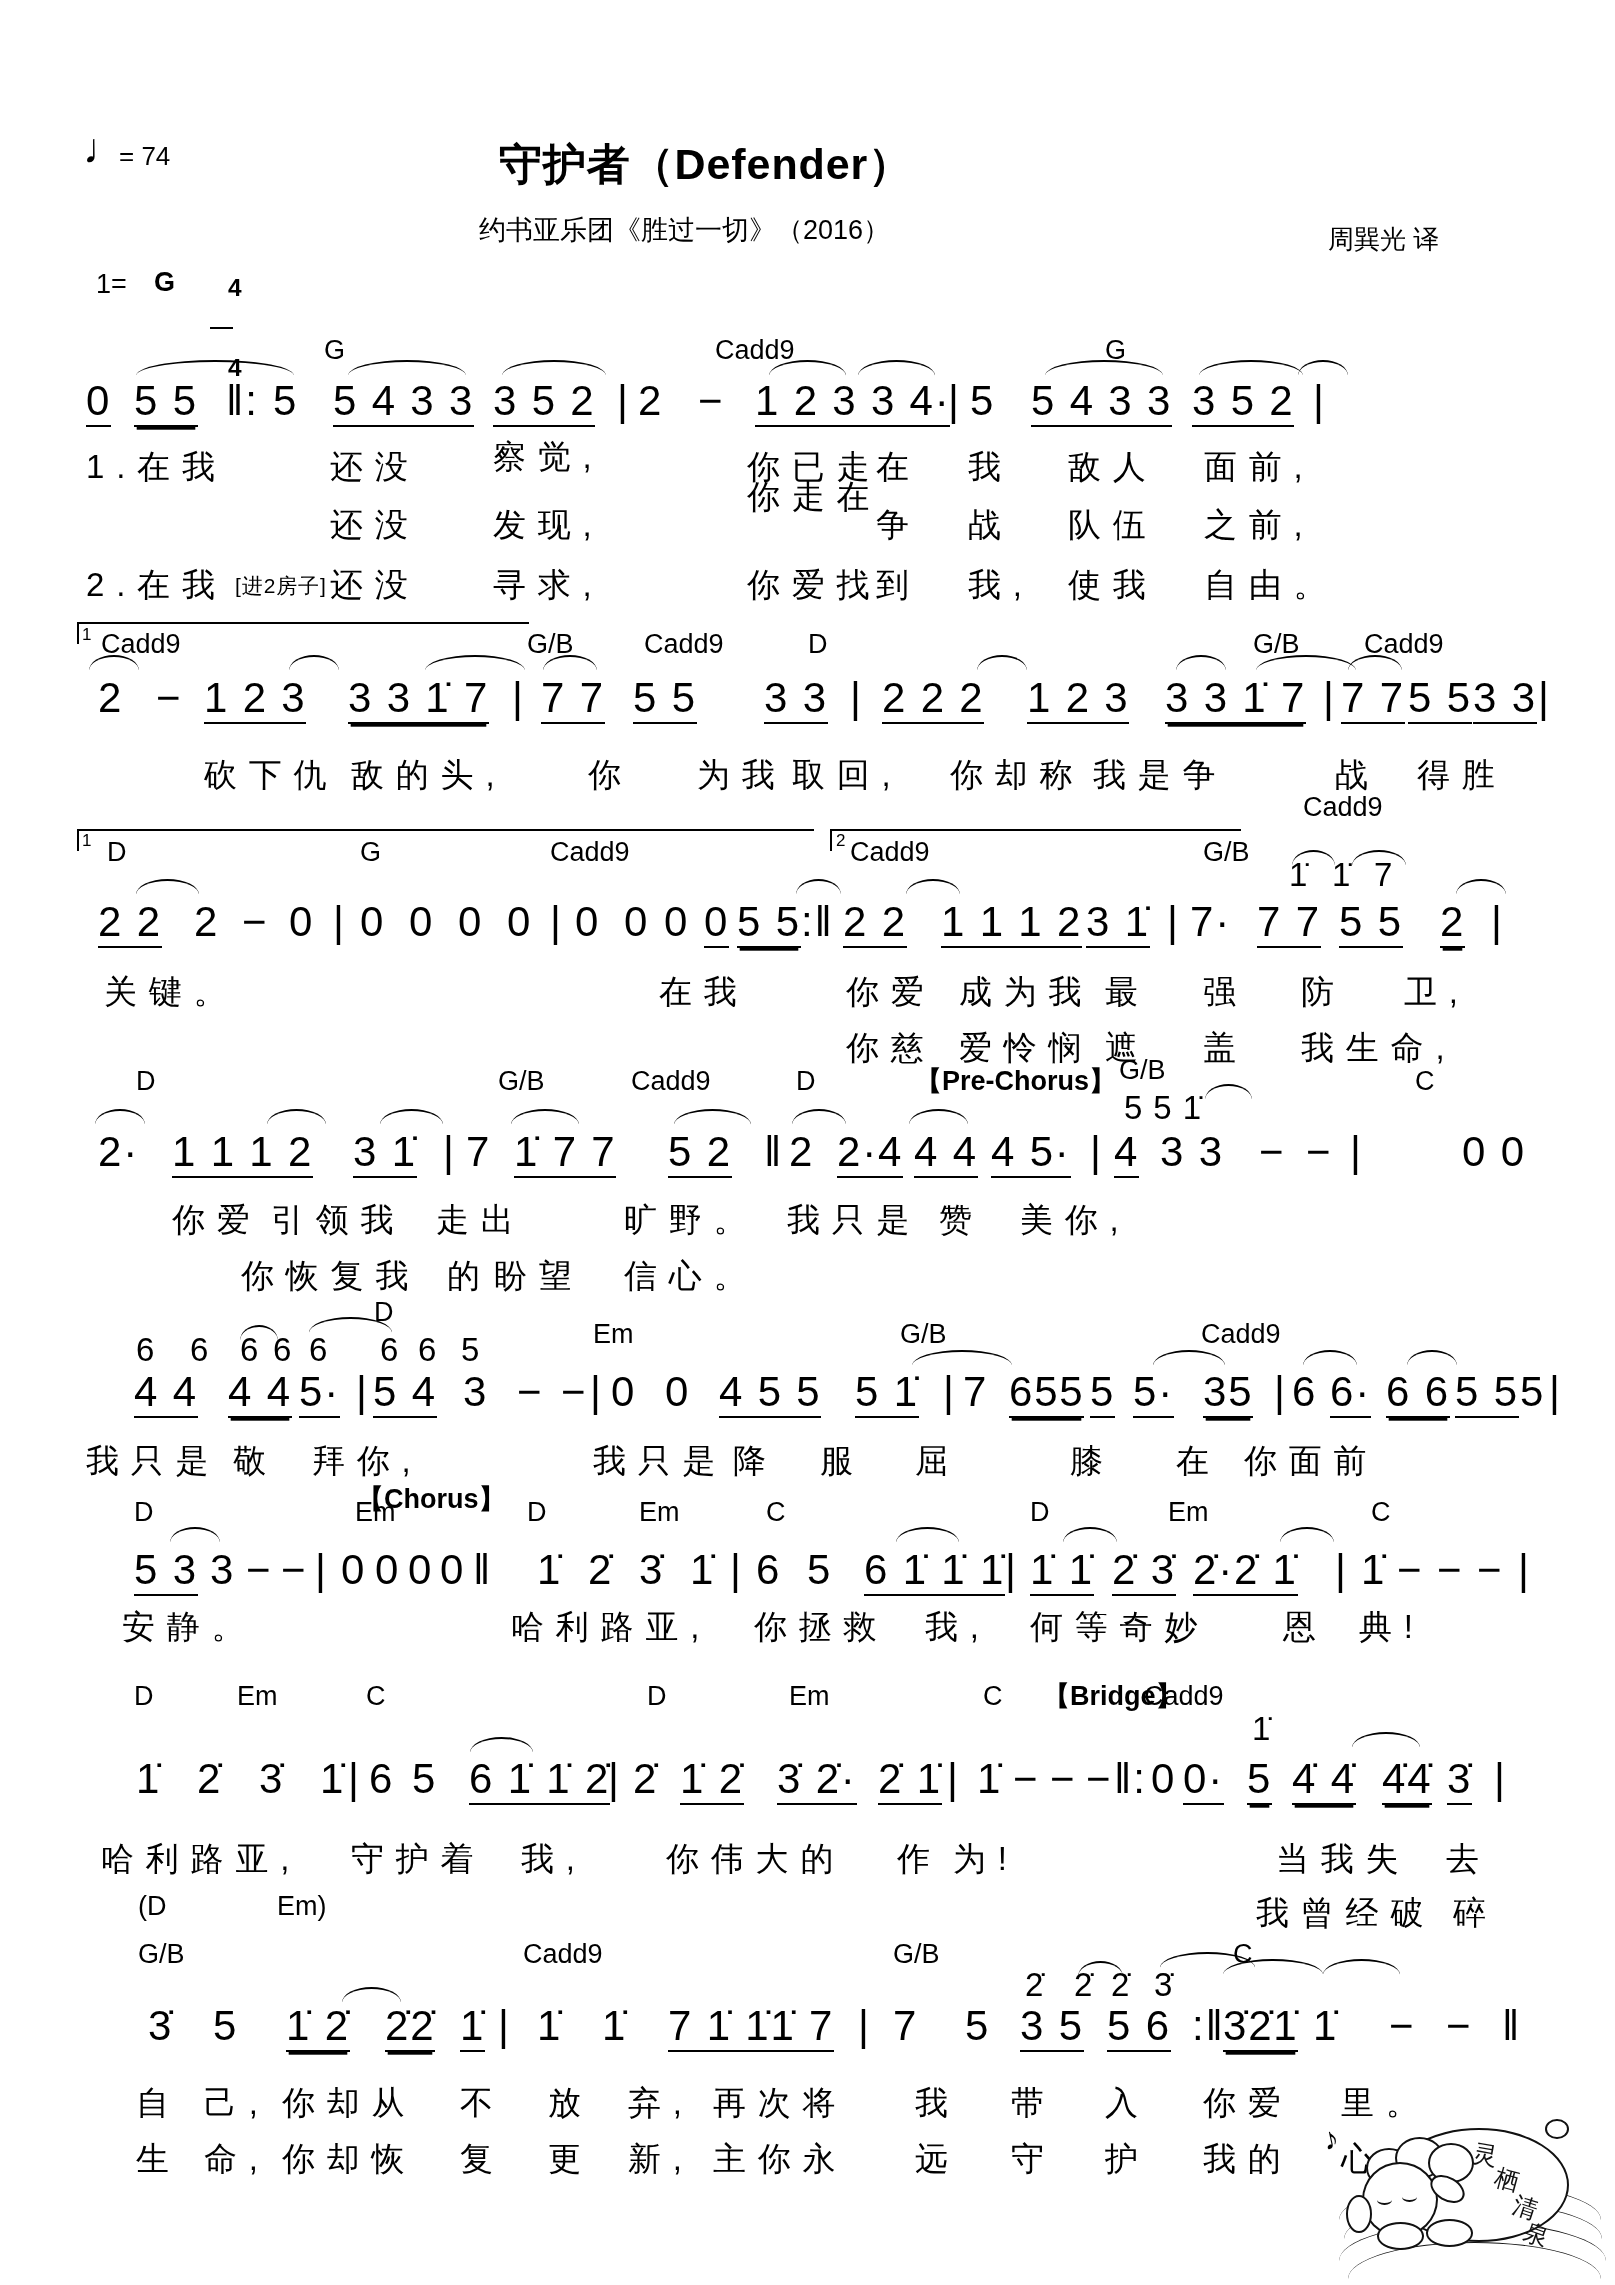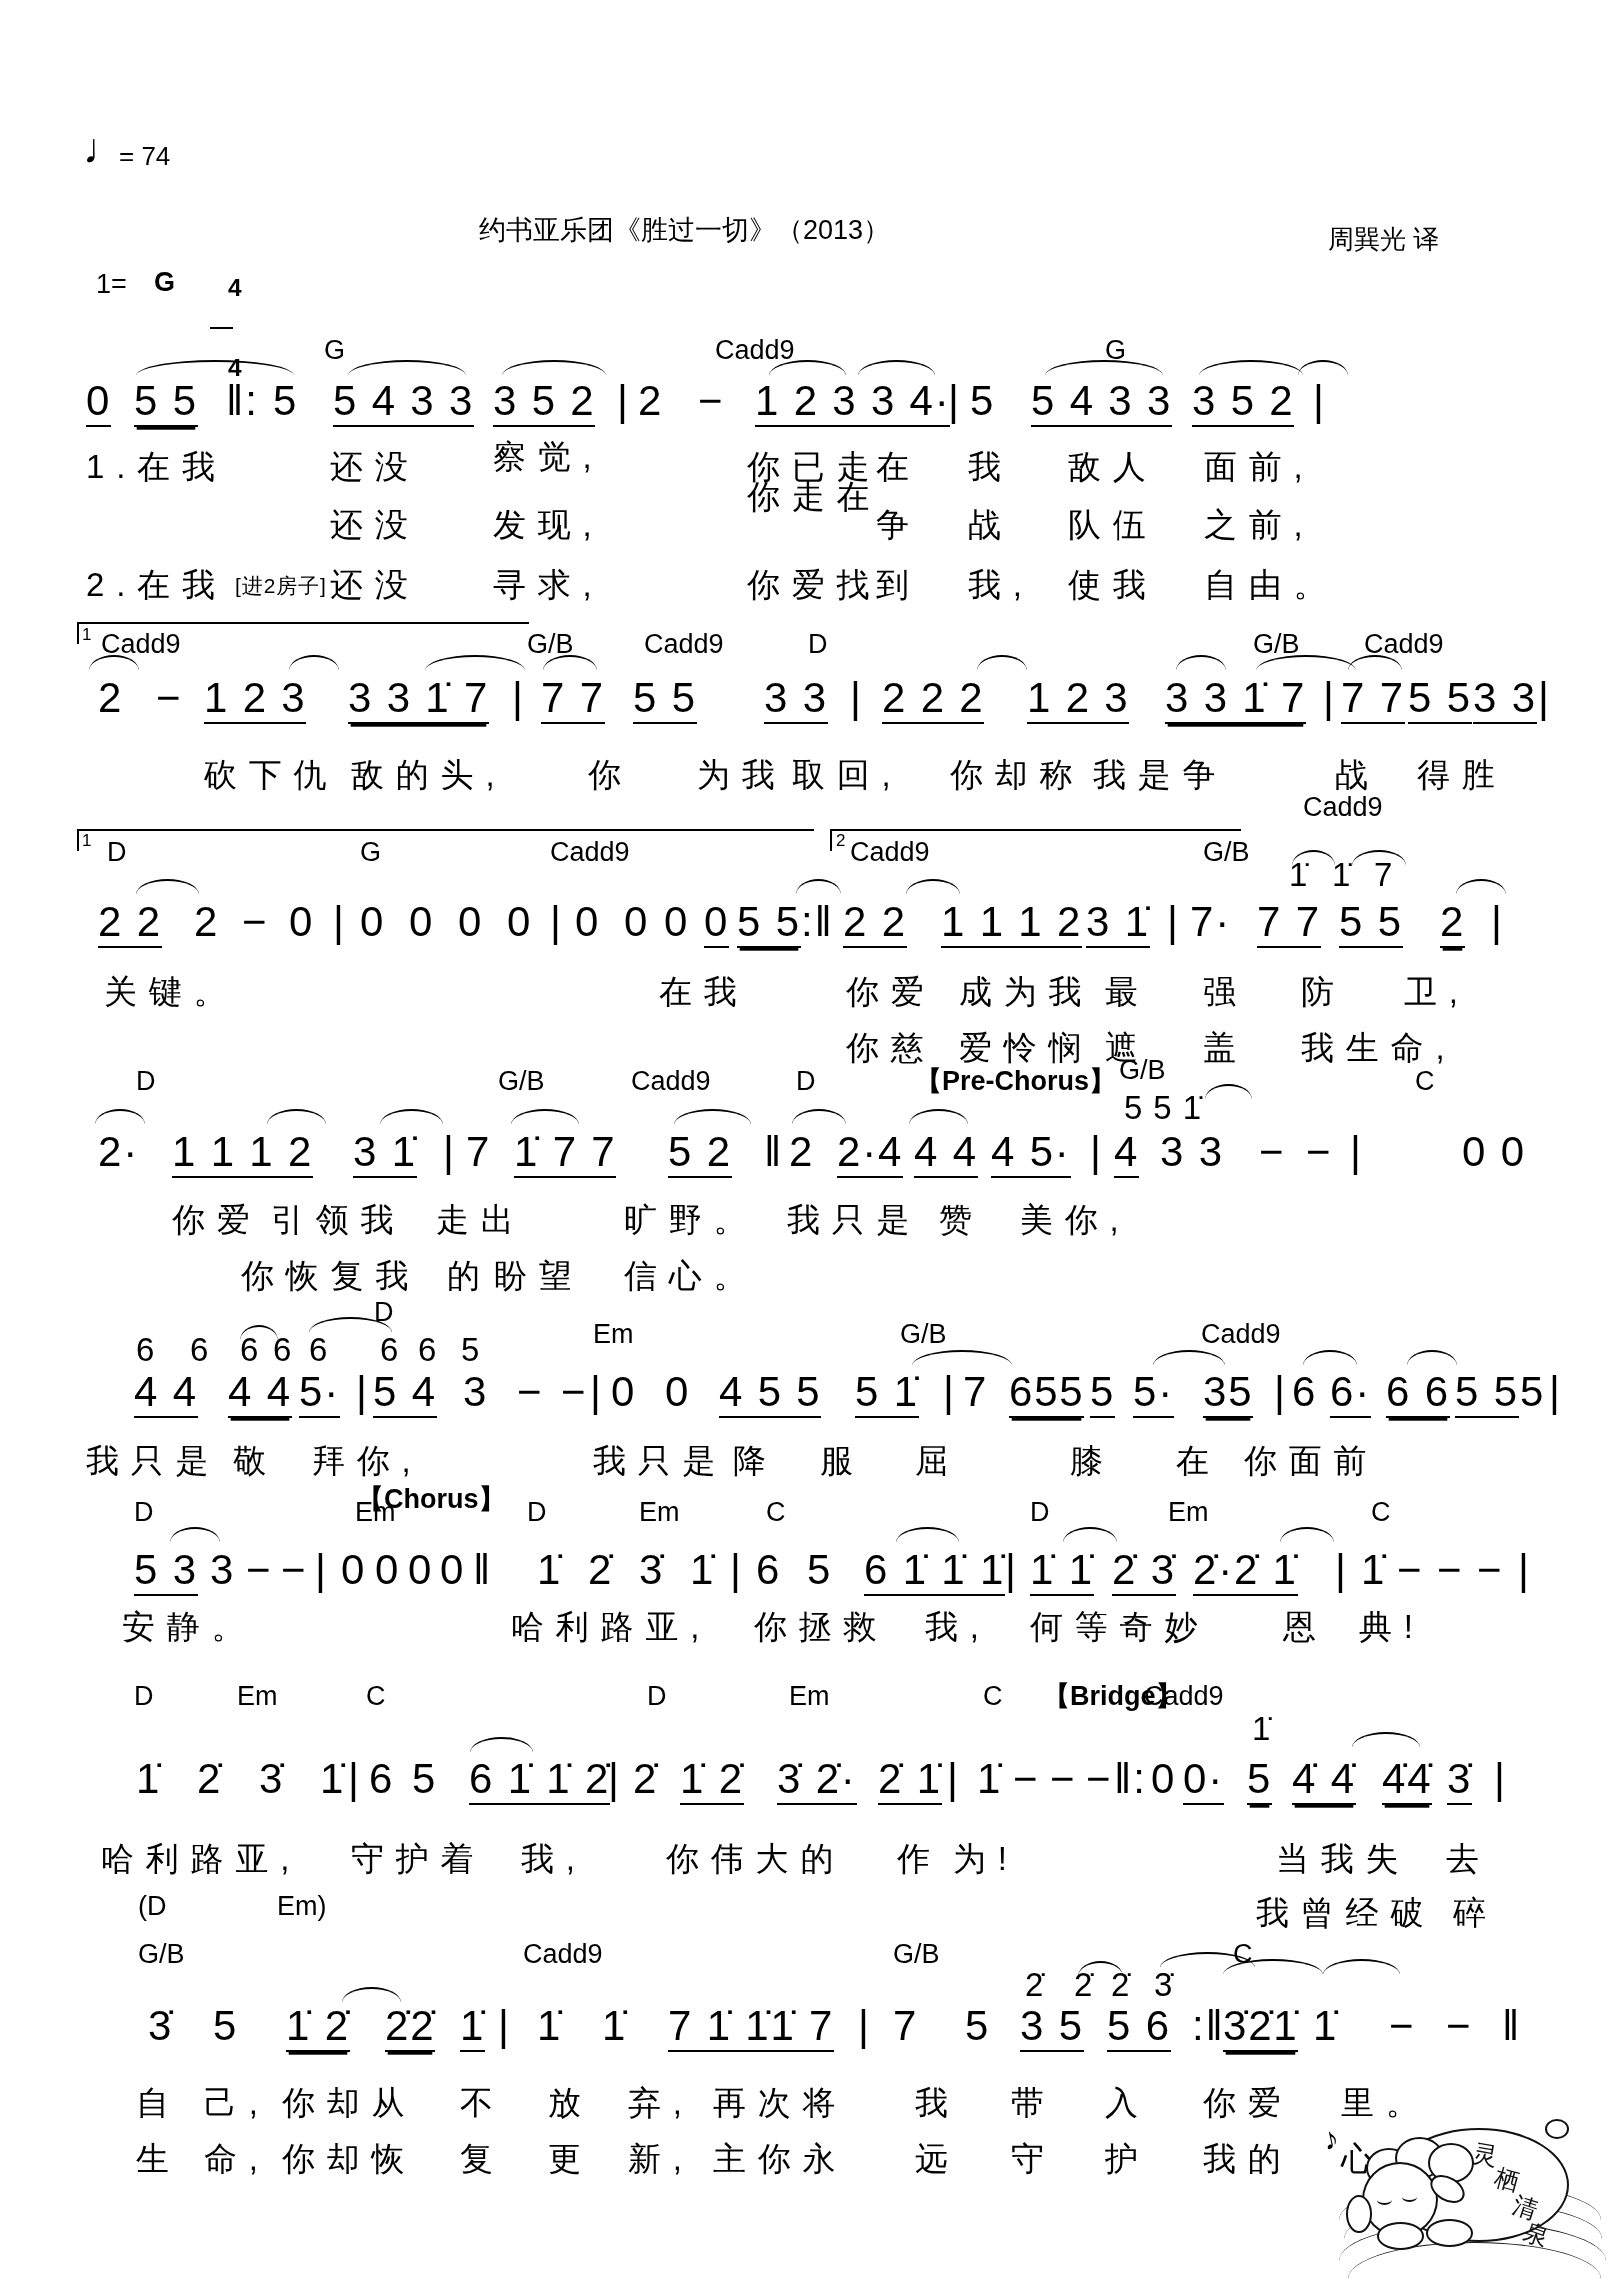--- a/index.html
+++ b/index.html
@@ -43,21 +43,22 @@
   .logchar{position:absolute;font-size:24.4px;color:#111;}
 </style>
 </head>
 <body>
 
 <div id="page">
 
   <span class="abs tempo-note" style="left:83px;top:128px;">♩</span>
   <span class="abs tempo-val" style="left:119px;top:143px;">= 74</span>
 
-  <div class="abs subtitle" style="left:479px;top:217px;">约书亚乐团《胜过一切》（2013）</div>
+  <div class="abs title" style="left:499px;top:143px;">守护者（Defender）</div>
+  <div class="abs subtitle" style="left:479px;top:217px;">约书亚乐团《胜过一切》（2016）</div>
   <div class="abs credit" style="left:1328px;top:226px;">周巽光 译</div>
 
   <span class="abs key" style="left:96px;top:271px;">1=</span>
   <span class="abs key" style="left:154px;top:269px;font-weight:bold;">G</span>
   <div class="abs frac" style="left:201px;top:249px;">
     <span>4</span>
     <span class="bar"></span>
     <span>4</span>
   </div>
 

